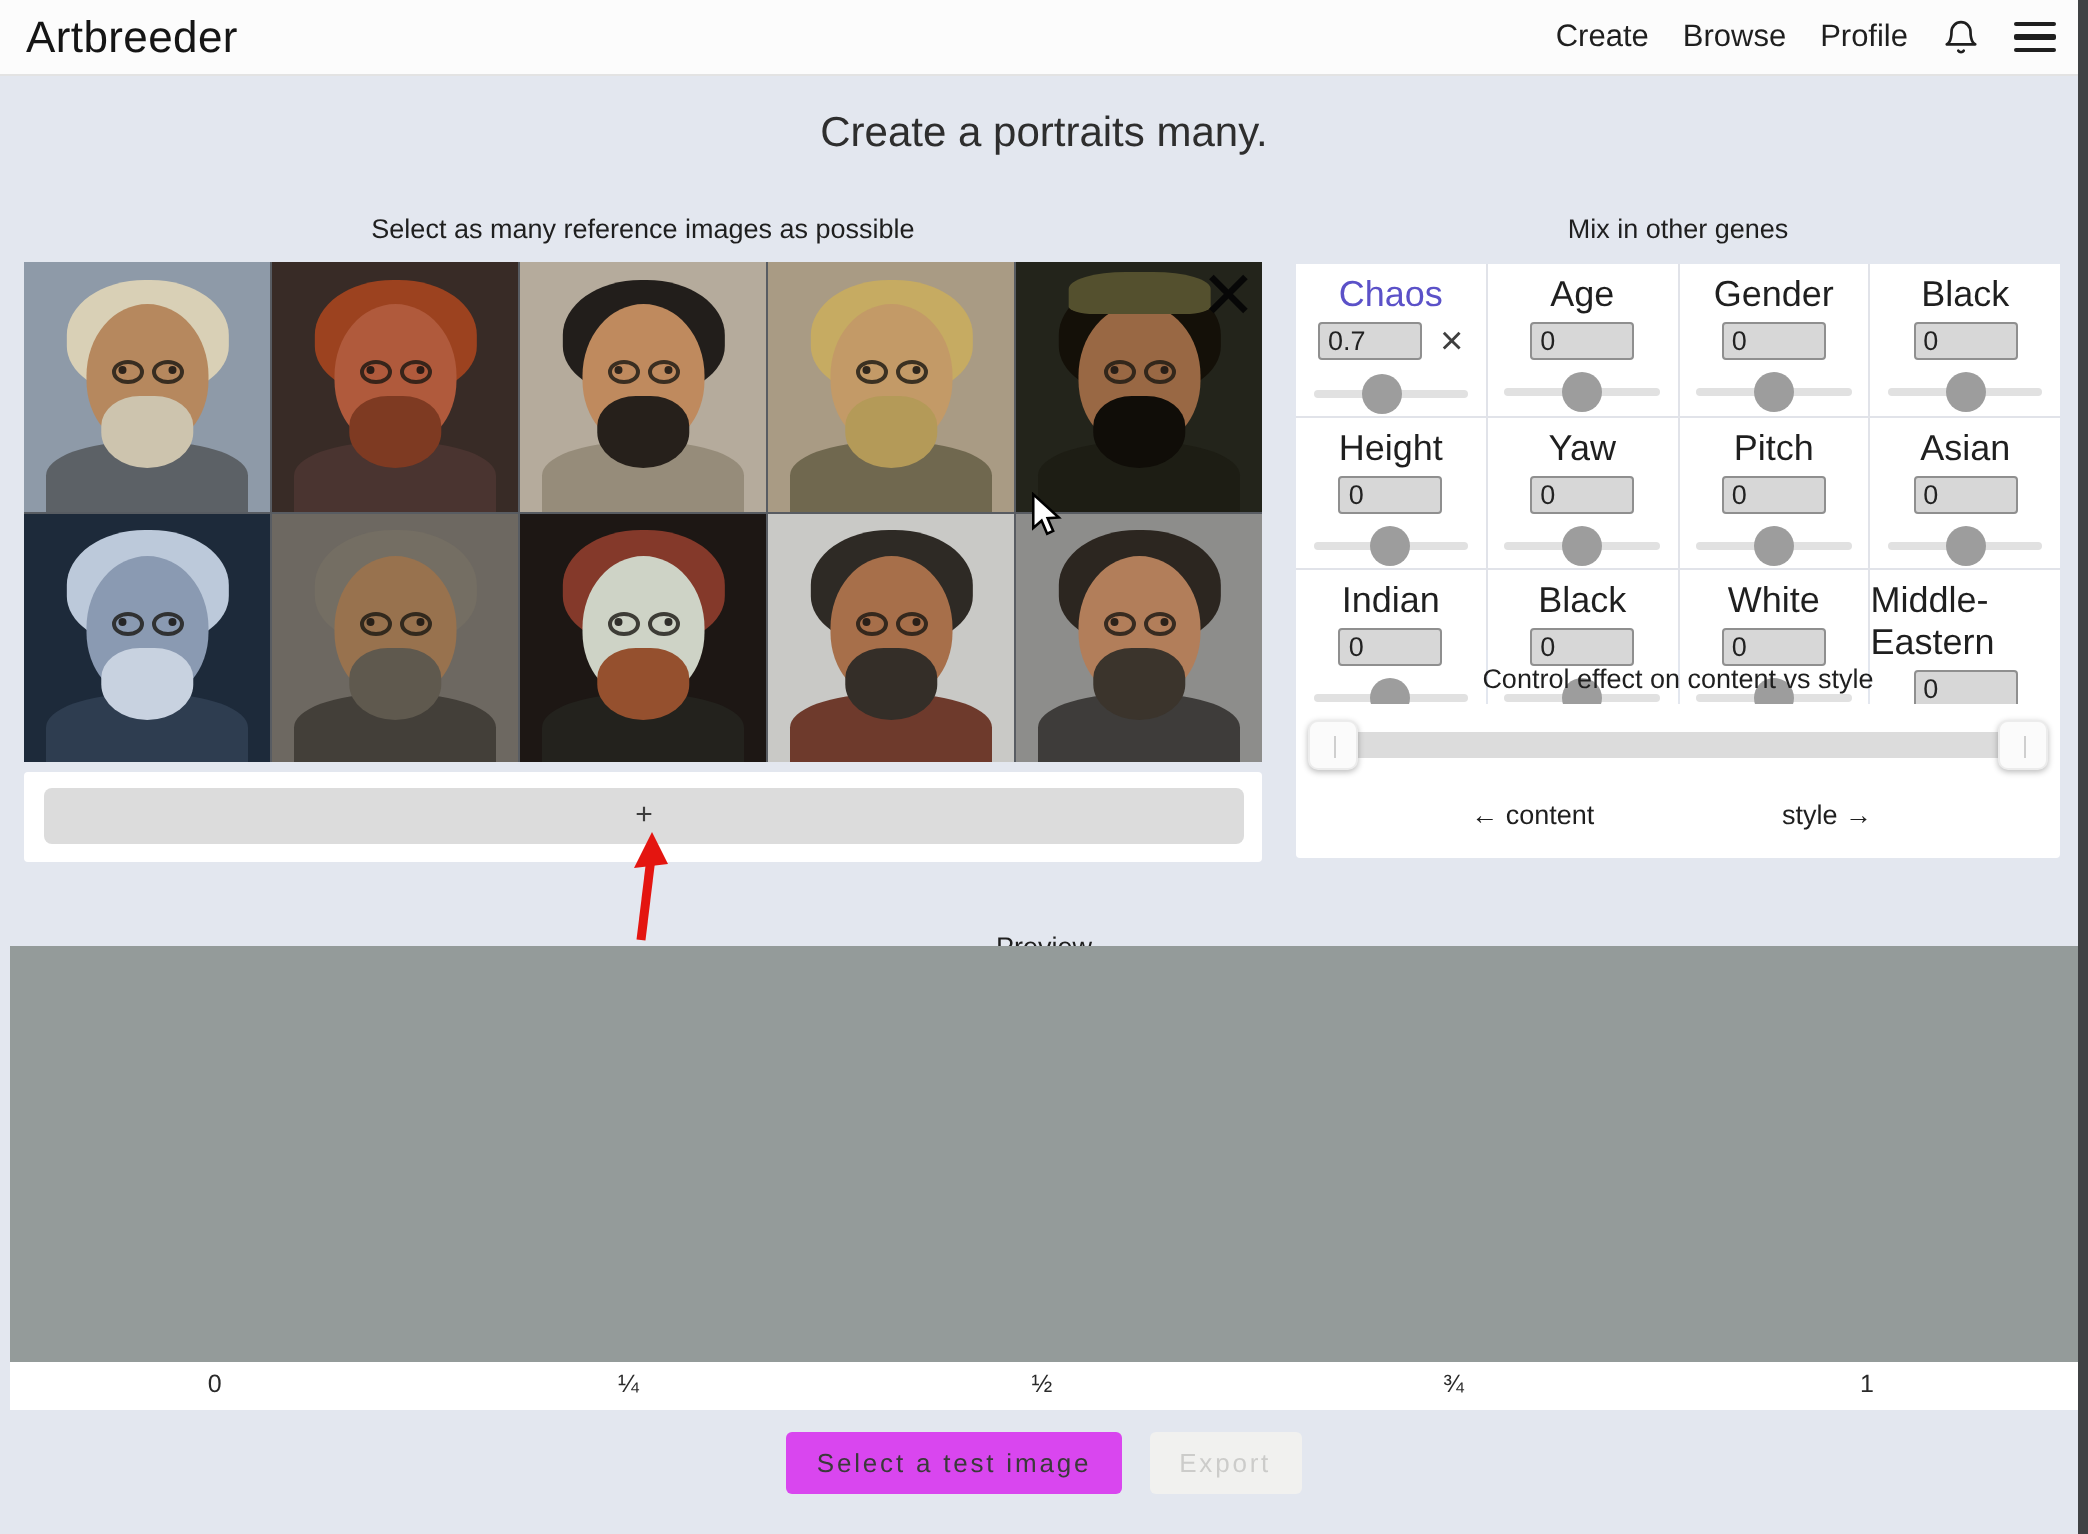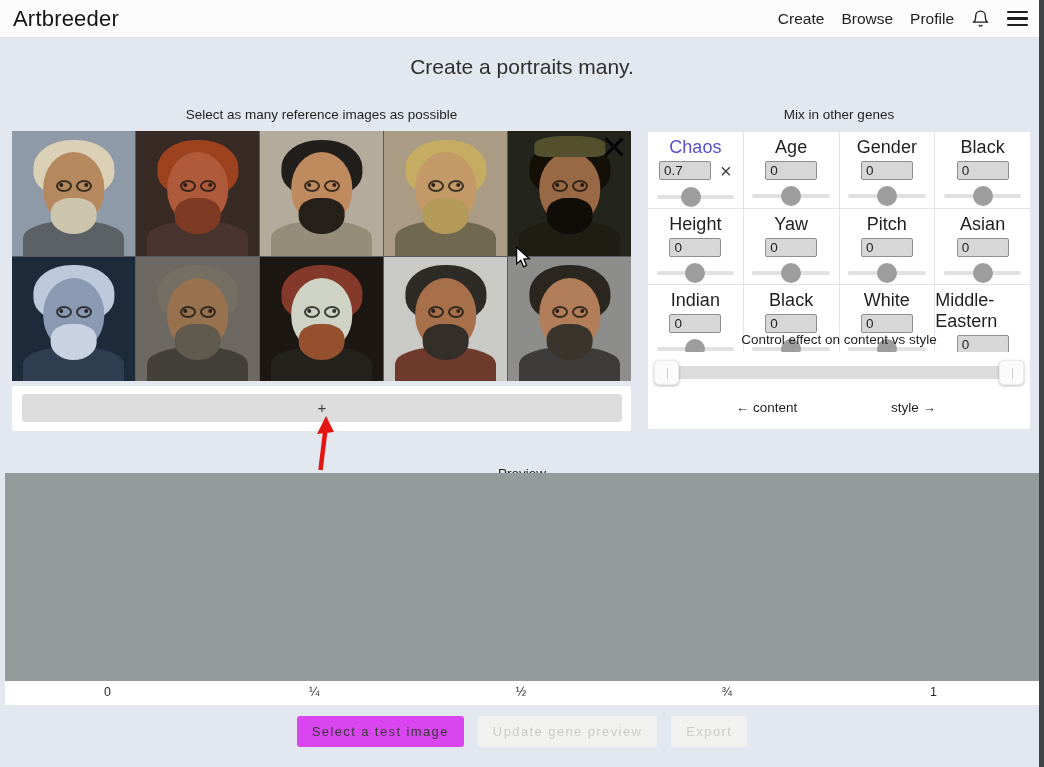--- a/index.html
+++ b/index.html
@@ -486,21 +486,20 @@
 <div class="ticks" id="tick-strip">
     <span style="left: 9.9%;">0</span>
     <span style="left: 29.9%;">¼</span>
     <span style="left: 49.9%;">½</span>
     <span style="left: 69.8%;">¾</span>
     <span style="left: 89.8%;">1</span>
   </div>
 
 <div class="actions">
   <button class="btn primary">Select a test image</button>
-  <button class="btn disabled">Update gene preview</button>
   <button class="btn disabled">Export</button>
 </div>
 
 <svg class="arrow-note" width="40" height="58" viewBox="0 0 40 58">
   <path d="M17.5,56 L22.5,15" stroke="#e41510" stroke-width="4.5" fill="none"></path>
   <polygon points="23,2 14,20 31,18" fill="#e41510"></polygon>
 </svg>
 
 <svg class="cursor" width="16" height="22" viewBox="0 0 13 19">
   <path d="M1,1 L1,15.5 L4.6,12.4 L7,18 L9.6,16.8 L7.2,11.3 L12,11 Z" fill="#fff" stroke="#000" stroke-width="1.1"></path>

